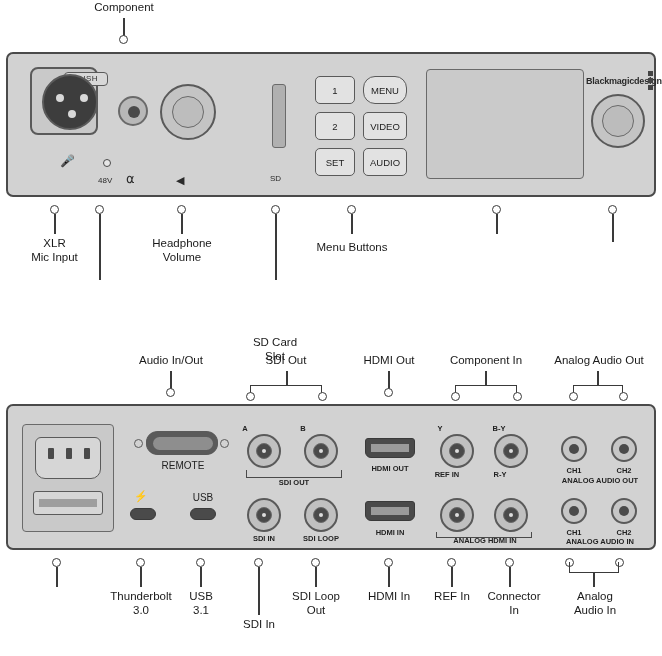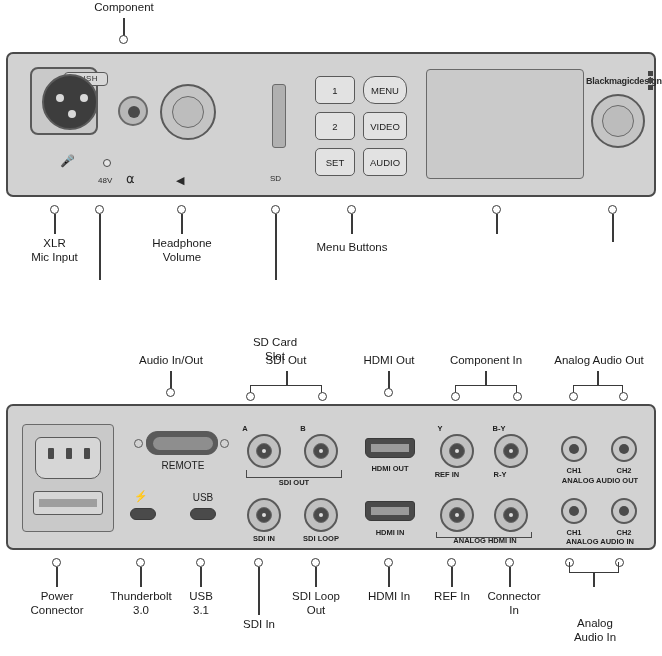--- a/index.html
+++ b/index.html
@@ -616,22 +616,20 @@
     <div class="rca" style="left:603px; top:92px;">
       <div class="rca-in"></div>
     </div>
     <div class="plabel bold" style="left:552px; top:122px; width:28px;">CH1</div>
     <div class="plabel bold" style="left:602px; top:122px; width:28px;">CH2</div>
     <div class="plabel bold" style="left:548px; top:131px; width:88px;">ANALOG AUDIO IN</div>
   </div>
 
   <div class="pin-dot" style="left:52px; top:558px;"></div>
   <div class="pin-line" style="left:56px; top:567px; height:20px;"></div>
-  <div class="lbl" style="left:14px; top:589px; width:86px;">Power
-Connector</div>
 
   <div class="pin-dot" style="left:136px; top:558px;"></div>
   <div class="pin-line" style="left:140px; top:567px; height:20px;"></div>
   <div class="lbl" style="left:96px; top:589px; width:90px;">Thunderbolt
 3.0</div>
 
   <div class="pin-dot" style="left:196px; top:558px;"></div>
   <div class="pin-line" style="left:200px; top:567px; height:20px;"></div>
   <div class="lbl" style="left:174px; top:589px; width:54px;">USB
 3.1</div>
@@ -655,16 +653,16 @@
 
   <div class="pin-dot" style="left:505px; top:558px;"></div>
   <div class="pin-line" style="left:509px; top:567px; height:20px;"></div>
   <div class="lbl" style="left:475px; top:589px; width:78px;">Connector
 In</div>
 
   <div class="pin-dot" style="left:565px; top:558px;"></div>
   <div class="pin-dot" style="left:615px; top:558px;"></div>
   <div class="brace down" style="left:569px; top:562px; width:50px; height:11px;"></div>
   <div class="pin-line" style="left:593px; top:573px; height:14px;"></div>
-  <div class="lbl" style="left:552px; top:616px; width:86px;text-align:center;">Analog
+  <div class="lbl" style="left:552px; top:589px; width:86px;text-align:center;">Analog
 Audio In</div>
 
 </div>
 
 </body></html>

